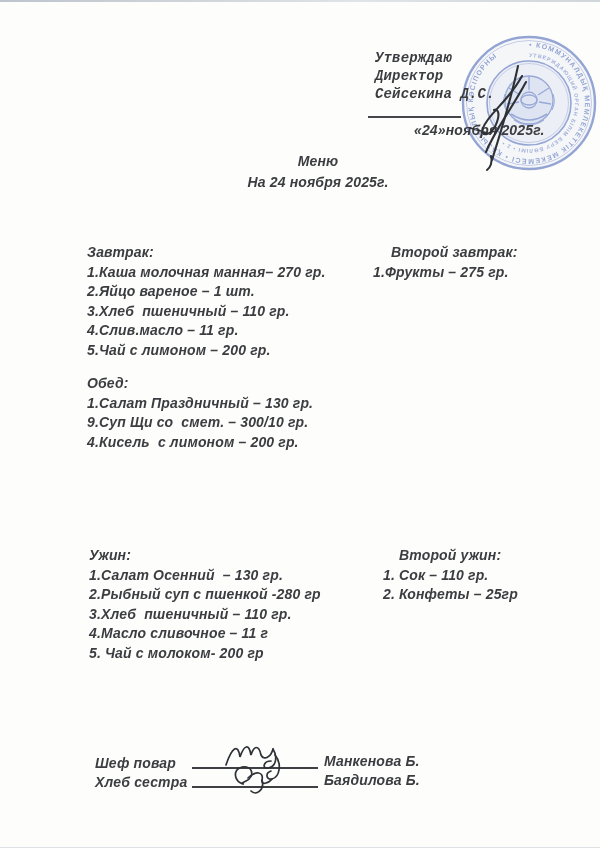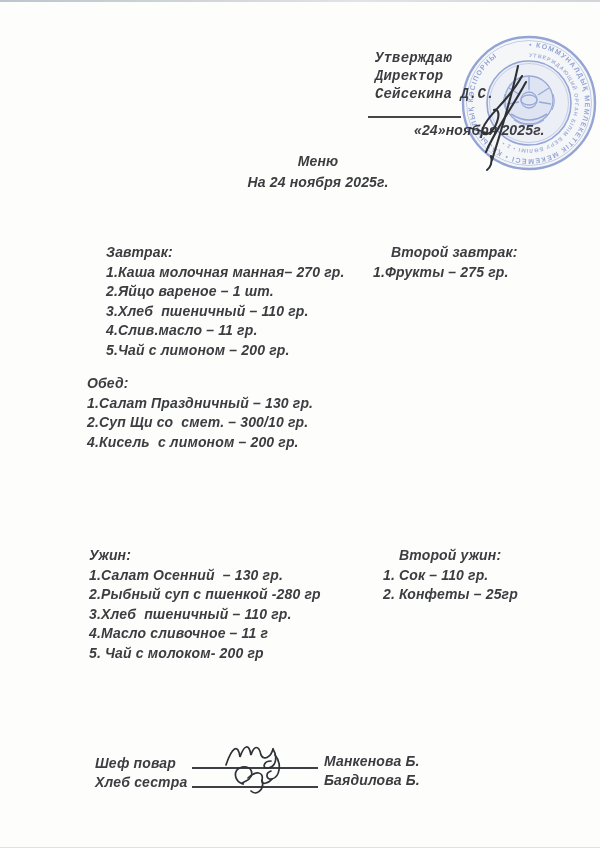--- a/index.html
+++ b/index.html
@@ -27,21 +27,21 @@
   
   .stamp{position:absolute;left:458px;top:32px;width:142px;height:142px;z-index:1;opacity:.85;}
   .head-signature{position:absolute;left:450px;top:56px;width:110px;height:120px;z-index:4;}
 
   
   .title{position:absolute;left:18px;top:151px;width:600px;text-align:center;line-height:21px;z-index:2;}
 
   
   .section{position:absolute;line-height:19.6px;}
   .section .menu-item, .section .section-heading{white-space:pre;}
-  .sec-breakfast{left:87px;top:243px;margin-left:19px;}
+  .sec-breakfast{left:87px;top:243px;}
   .sec-second-breakfast{left:373px;top:243px;}
   .sec-second-breakfast .section-heading{padding-left:18px;text-align:center;}
   .sec-lunch{left:87px;top:374px;}
   .sec-snack{left:87px;top:479px;}
   .sec-dinner{left:89px;top:546px;}
   .sec-second-dinner{left:383px;top:546px;}
   .sec-second-dinner .section-heading{padding-left:16px;}
 
   
   .footer{position:absolute;left:95px;top:752px;}
@@ -119,21 +119,21 @@
   </div>
 
   <div class="section sec-second-breakfast">
     <div class="section-heading">Второй завтрак:</div>
     <div class="menu-item">1.Фрукты – 275 гр.</div>
   </div>
 
   <div class="section sec-lunch">
     <div class="section-heading">Обед:</div>
     <div class="menu-item">1.Салат Праздничный – 130 гр.</div>
-    <div class="menu-item">2.Суп Щи со  смет. – 300/10 гр.</div>
+    <div class="menu-item">9.Суп Щи со  смет. – 300/10 гр.</div>
     <div class="menu-item">4.Кисель  с лимоном – 200 гр.</div>
   </div>
 
 
   <div class="section sec-dinner">
     <div class="section-heading">Ужин:</div>
     <div class="menu-item">1.Салат Осенний  – 130 гр.</div>
     <div class="menu-item">2.Рыбный суп с пшенкой -280 гр</div>
     <div class="menu-item">3.Хлеб  пшеничный – 110 гр.</div>
     <div class="menu-item">4.Масло сливочное – 11 г</div>

